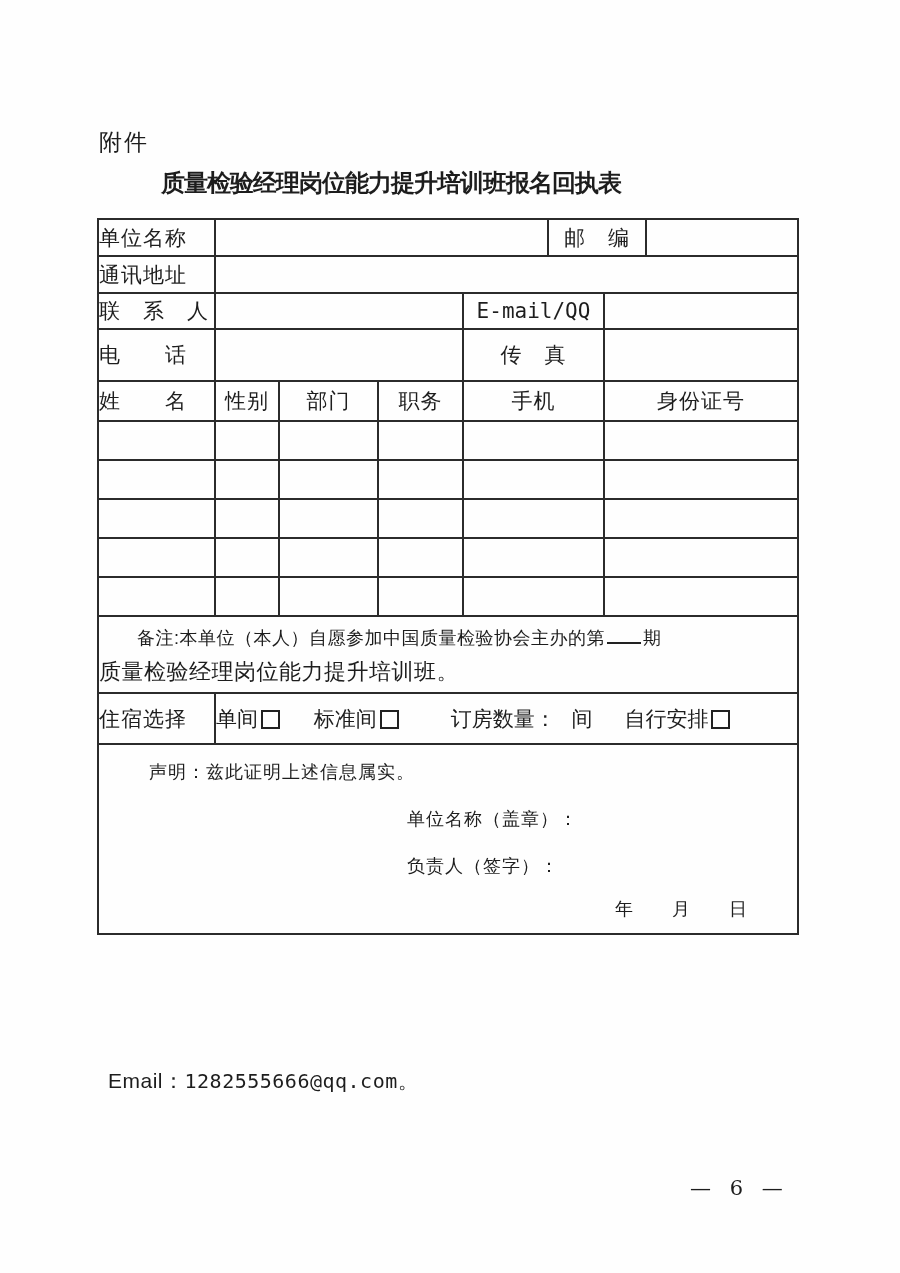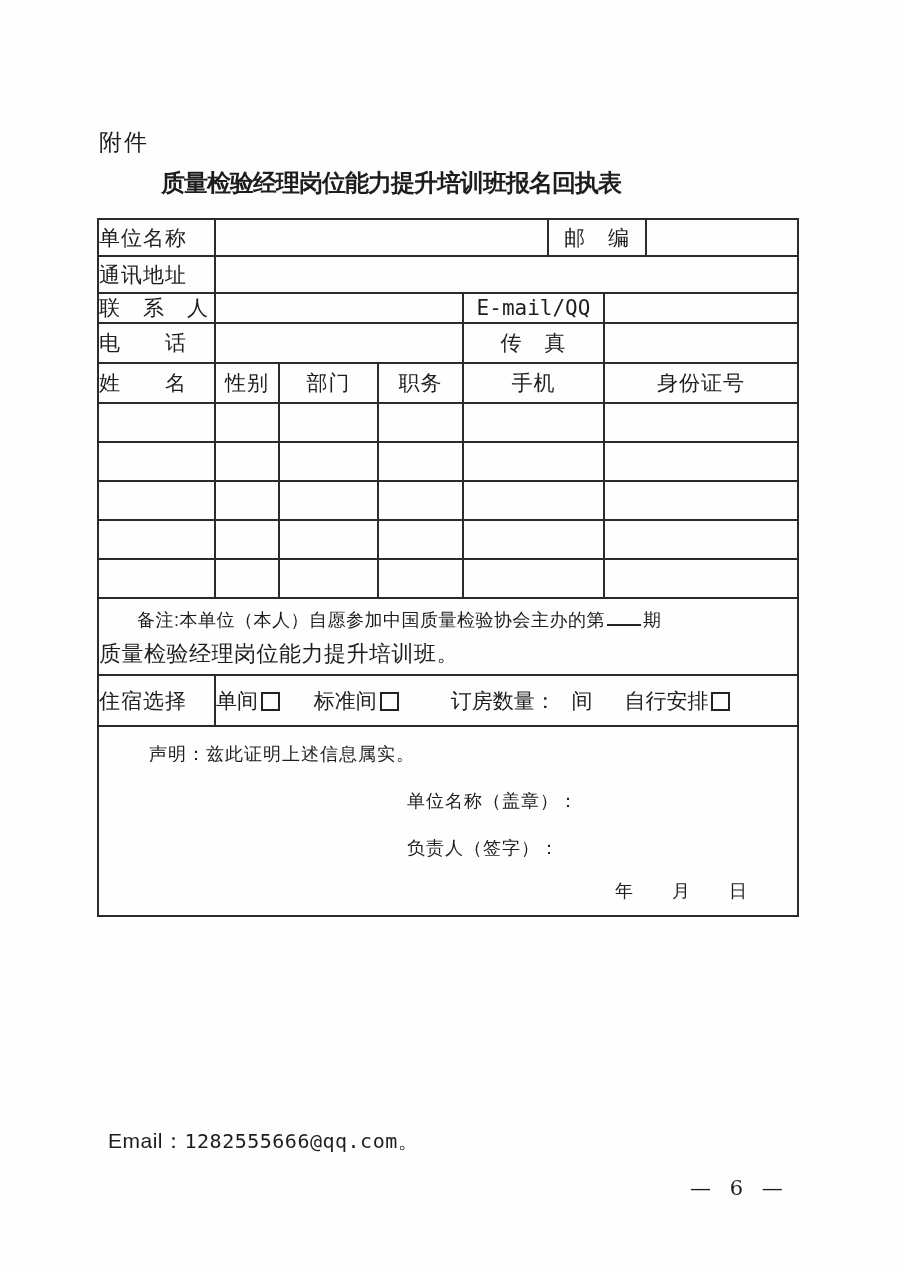--- a/index.html
+++ b/index.html
@@ -29,21 +29,21 @@
     border: 2px solid #2b2b2b;
     font-size: 21px;
     padding: 0;
     vertical-align: middle;
     overflow: hidden;
   }
   td.lbl { padding-left: 10px; text-align: left; letter-spacing: 1px; }
   td.ctr { text-align: center; letter-spacing: 1px; }
   td.mono-cell { font-family: "DejaVu Sans Mono", "Liberation Mono", monospace; font-size: 18px; letter-spacing: 0; }
   tr.r1 { height: 37px; } tr.r2 { height: 37px; }
-  tr.r3 { height: 30px; } tr.r4 { height: 40px; }
+  tr.r3 { height: 36px; } tr.r4 { height: 52px; }
   tr.r5 { height: 40px; }
   tr.empty-row { height: 39px; }
   tr.r-remark { height: 77px; } tr.r-accom { height: 51px; }
   tr.r-focus { height: 142px; } tr.r-decl { height: 190px; }
 
   td.remark-cell { vertical-align: top; padding: 5px 6px 0 2px; }
   .remark-p { font-size: 18px; line-height: 33px; text-indent: 38px; letter-spacing: 0.5px; }
   .remark-l2 { font-size: 22px; line-height: 33px; letter-spacing: 0.5px; }
   .blank-line {
     display: inline-block; width: 34px; height: 14px;
@@ -62,21 +62,21 @@
 
   td.decl-cell { vertical-align: top; }
   .decl-wrap { position: relative; width: 100%; height: 186px; font-size: 18px; letter-spacing: 1px; }
   .decl-statement { position: absolute; left: 50px;  top: 14px; }
   .decl-seal      { position: absolute; left: 308px; top: 61px; }
   .decl-sign      { position: absolute; left: 308px; top: 108px; }
   .decl-date      { position: absolute; left: 516px; top: 151px; }
 
   .footer-line { position: absolute; left: 108px; font-size: 21px; letter-spacing: 0.5px; white-space: nowrap; }
   .footer-1 { top: 1083px; }
-  .footer-2 { top: 1127px; text-align: center; }
+  .footer-2 { top: 1067px; text-align: center; }
   .mono-seg { font-family: "DejaVu Sans Mono", "Liberation Mono", monospace; font-size: 20px; }
   .pageno {
     position: absolute; left: 690px; top: 1176px;
     font-size: 21px; letter-spacing: 6px; font-family: "DejaVu Serif", "Liberation Serif", serif;
   }
 </style>
 </head>
 <body>
 
 <div class="page">

